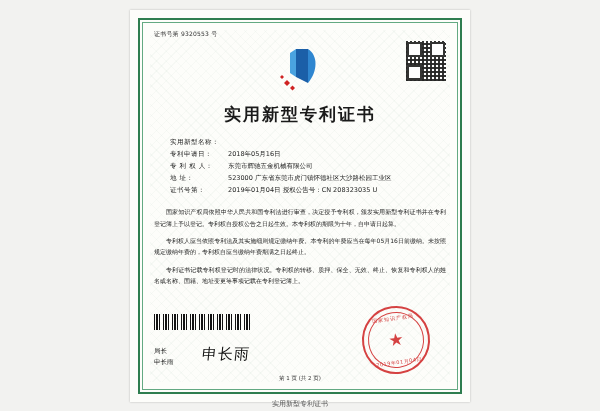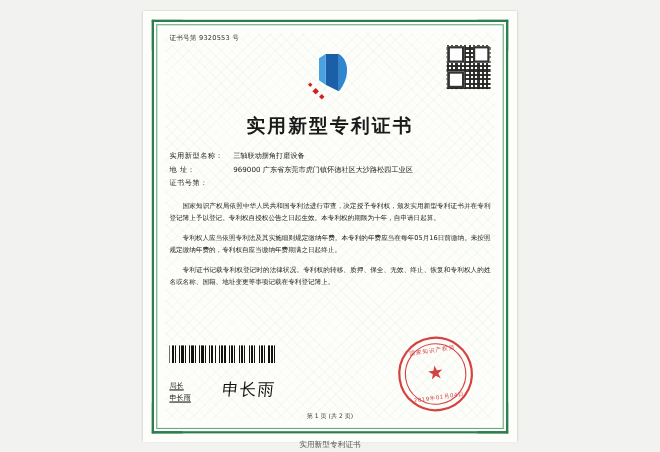--- a/index.html
+++ b/index.html
@@ -153,21 +153,21 @@
   .field {
     display: flex;
     align-items: baseline;
     white-space: nowrap;
   }
   .field .k {
     display: inline-block;
     letter-spacing: 0.5px;
     flex: 0 0 auto;
   }
-  .field .k.w1 { width: 58px; }
+  .field .k.w1 { width: 58px; margin-left: 16px; }
   .field .v {
     flex: 1 1 auto;
     overflow: hidden;
     text-overflow: clip;
   }
   .field .v.wrap { white-space: normal; line-height: 1.7; }
 
   .body-text {
     font-size: 6px;
     color: #1d1d1d;
@@ -190,21 +190,20 @@
       #111 5px 6px, transparent 6px 9px);
   }
 
   .signature-block {
     position: absolute;
     left: 0;
     bottom: 14px;
     font-size: 6.5px;
     color: #1d1d1d;
     line-height: 1.7;
-    text-decoration: underline;
   }
   .sig-name {
     position: absolute;
     left: 48px;
     bottom: 18px;
     font-family: "DejaVu Serif", "Liberation Serif", serif;
     font-size: 15px;
     color: #111;
     letter-spacing: 1px;
     transform: skewX(-6deg);
@@ -310,28 +309,36 @@
         <div class="qr">
           <div class="qr-b"></div>
         </div>
       </div>
 
       <div class="title">实用新型专利证书</div>
 
       <div class="fields">
         <div class="field">
           <span class="k w1">实用新型名称：</span>
-          <span class="v">三轴联动摆角打磨设备</span>
+        </div>
+        <div class="field">
+          <span class="k w1">专利申请日：</span>
+          <span class="v">2018年05月16日</span>
+        </div>
+        <div class="field">
+          <span class="k w1">专 利 权 人：</span>
+          <span class="v">东莞市辉驰五金机械有限公司</span>
         </div>
         <div class="field">
           <span class="k w1">地      址：</span>
-          <span class="v wrap">969000 广东省东莞市虎门镇怀德社区大沙路松园工业区</span>
+          <span class="v wrap">523000 广东省东莞市虎门镇怀德社区大沙路松园工业区</span>
         </div>
         <div class="field">
           <span class="k w1">证书号第：</span>
+          <span class="v">2019年01月04日     授权公告号：CN 208323035 U</span>
         </div>
       </div>
 
       <div class="body-text">
         <p>国家知识产权局依照中华人民共和国专利法进行审查，决定授予专利权，颁发实用新型专利证书并在专利登记簿上予以登记。专利权自授权公告之日起生效。本专利权的期限为十年，自申请日起算。</p>
         <p>专利权人应当依照专利法及其实施细则规定缴纳年费。本专利的年费应当在每年05月16日前缴纳。未按照规定缴纳年费的，专利权自应当缴纳年费期满之日起终止。</p>
         <p>专利证书记载专利权登记时的法律状况。专利权的转移、质押、保全、无效、终止、恢复和专利权人的姓名或名称、国籍、地址变更等事项记载在专利登记簿上。</p>
       </div>
 
       <div class="barcode"></div>

